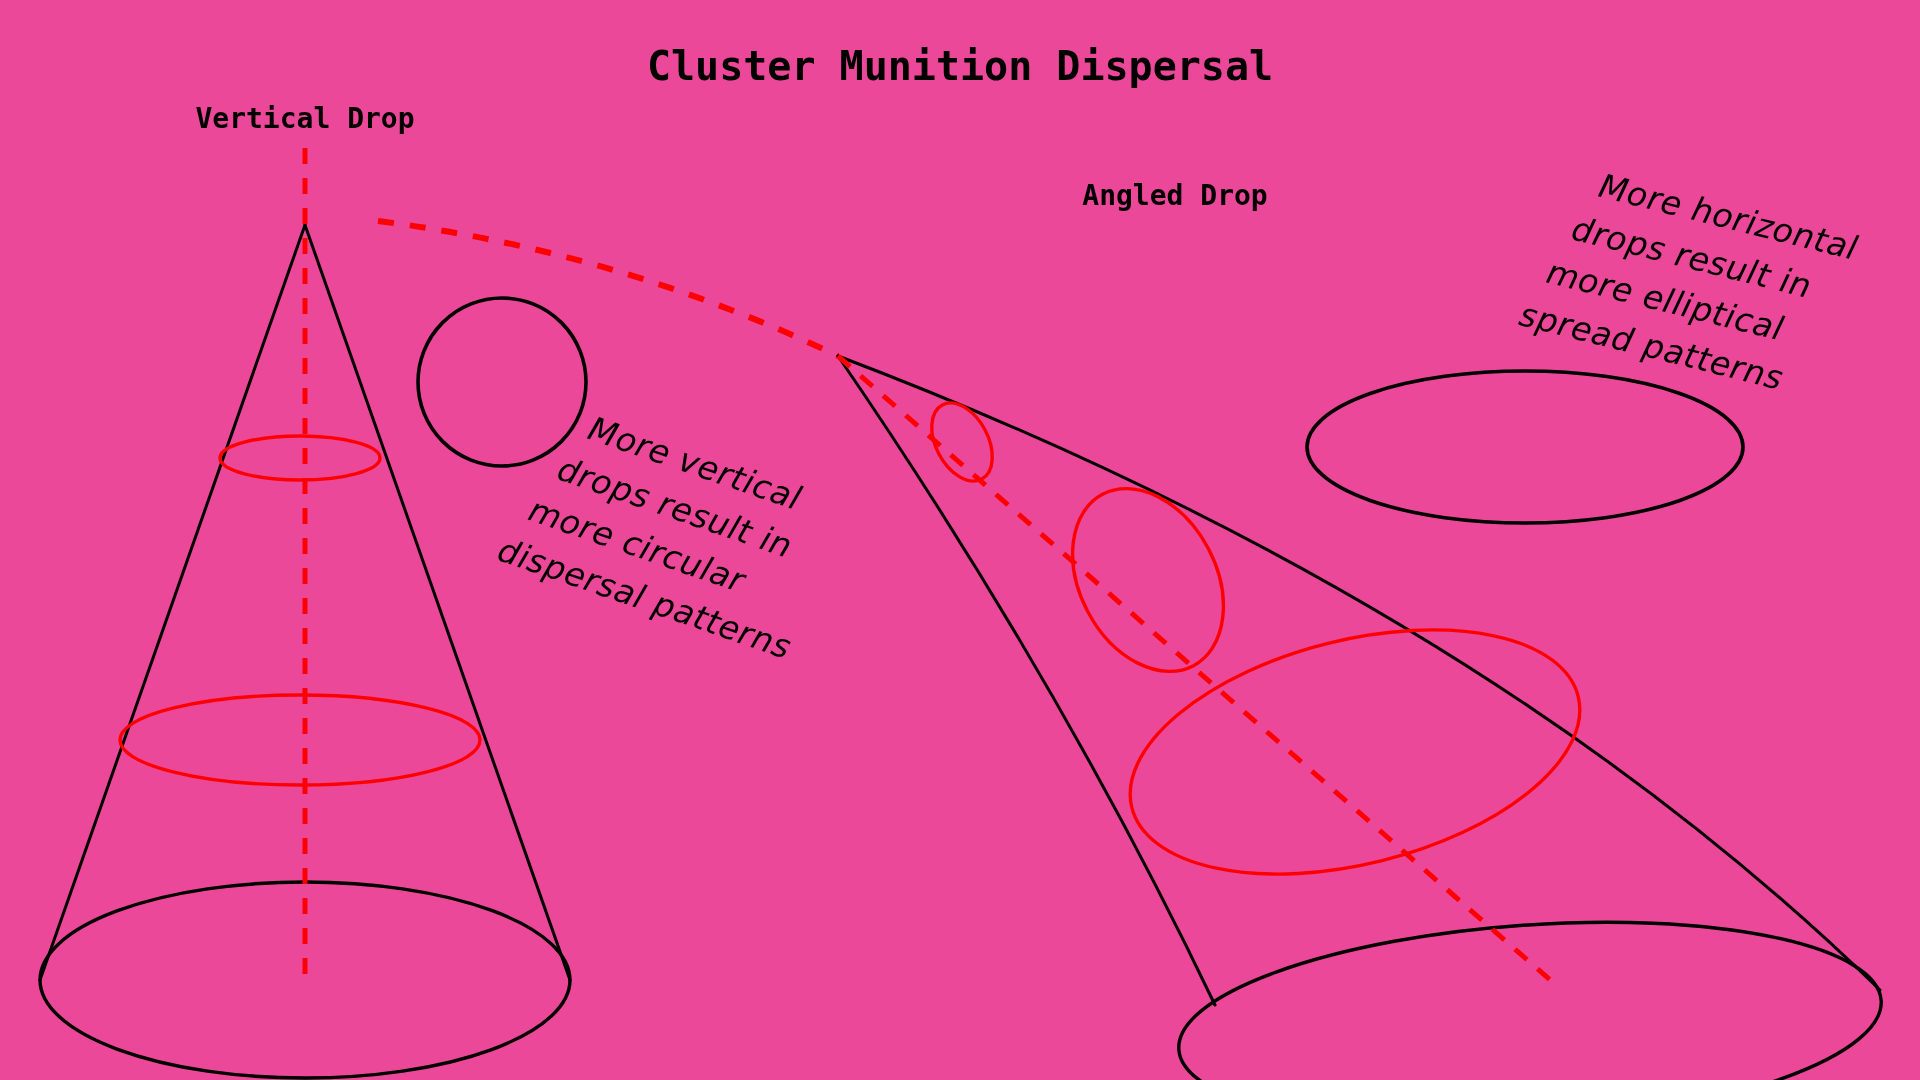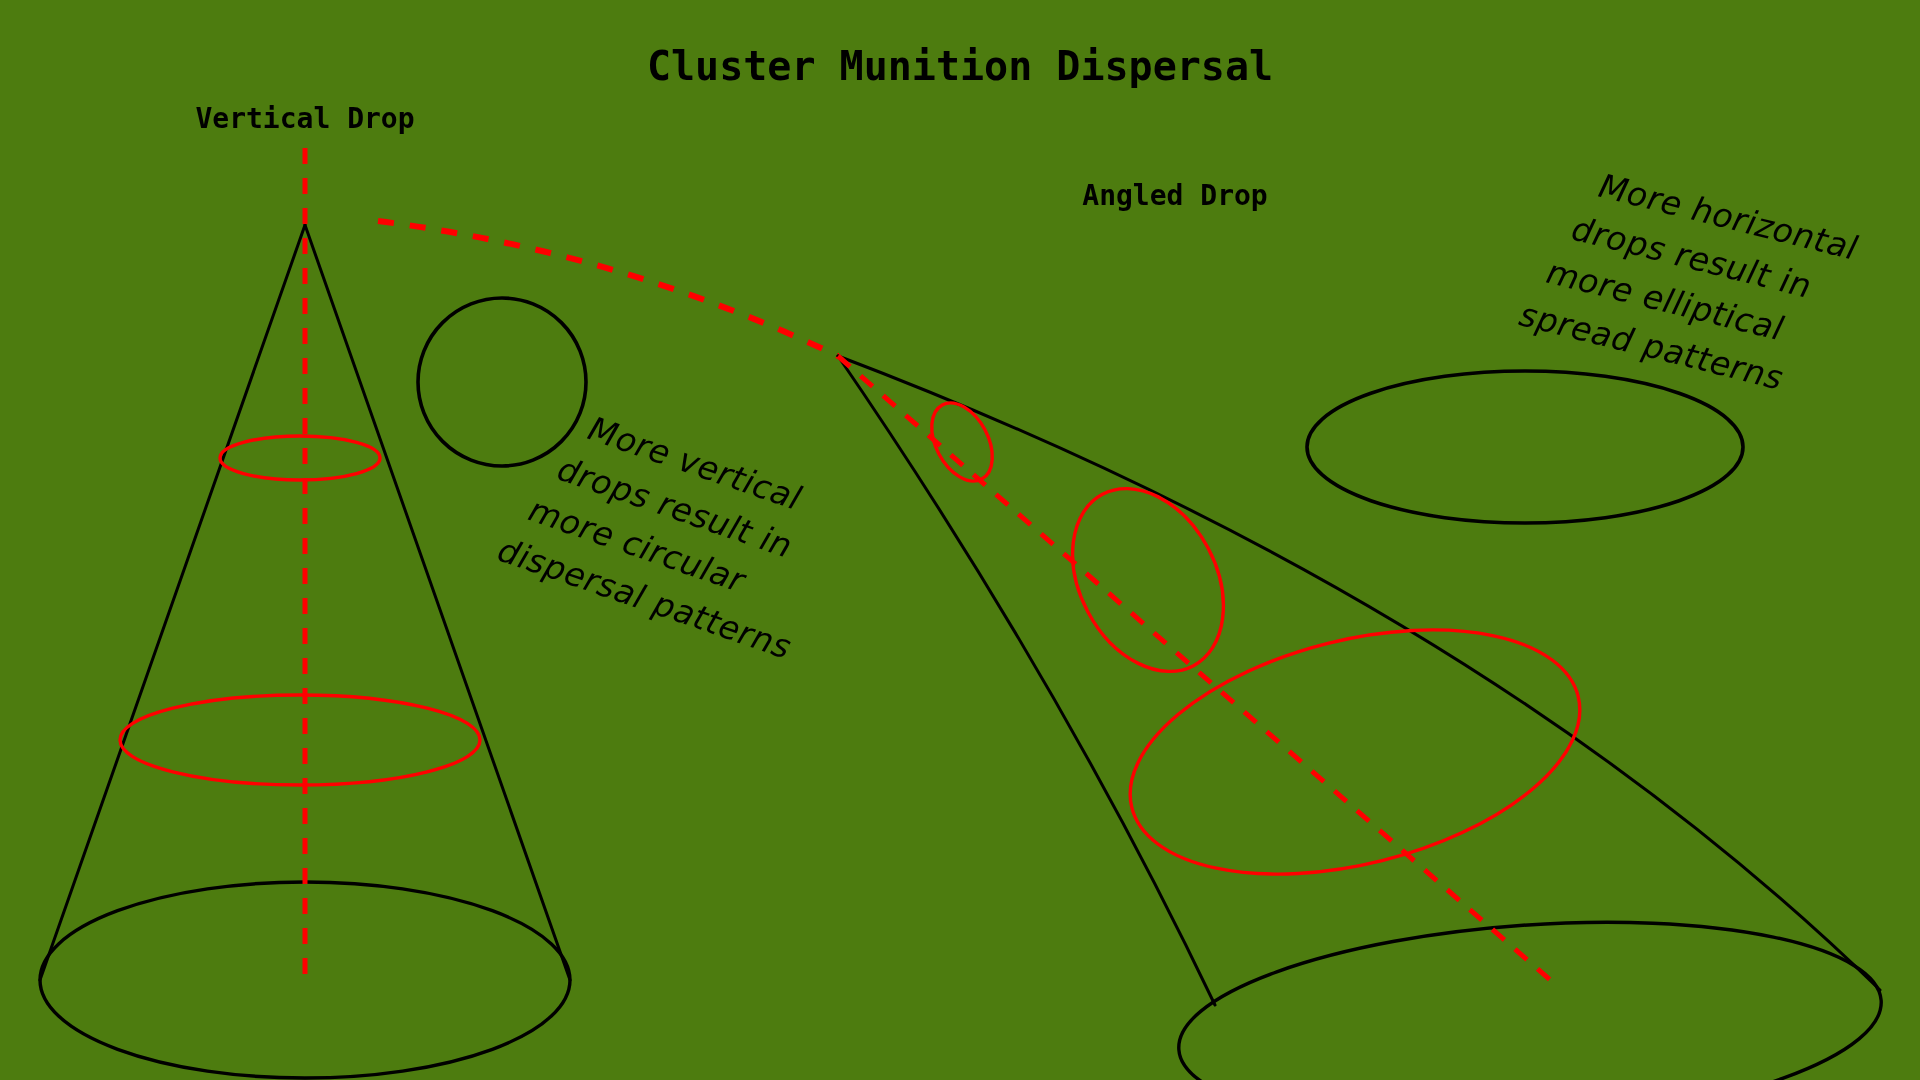--- a/index.html
+++ b/index.html
@@ -4,21 +4,21 @@
 <style>
   html, body {
     margin: 0;
     padding: 0;
     background: #ffffff;
   }
   #stage {
     position: relative;
     width: 1920px;
     height: 1080px;
-    background: #4d7c0f;
+    background: #ec4899;
     overflow: hidden;
     font-family: "DejaVu Sans Mono", monospace;
   }
   svg#diagram {
     position: absolute;
     left: 0;
     top: 0;
     width: 1920px;
     height: 1080px;
   }

